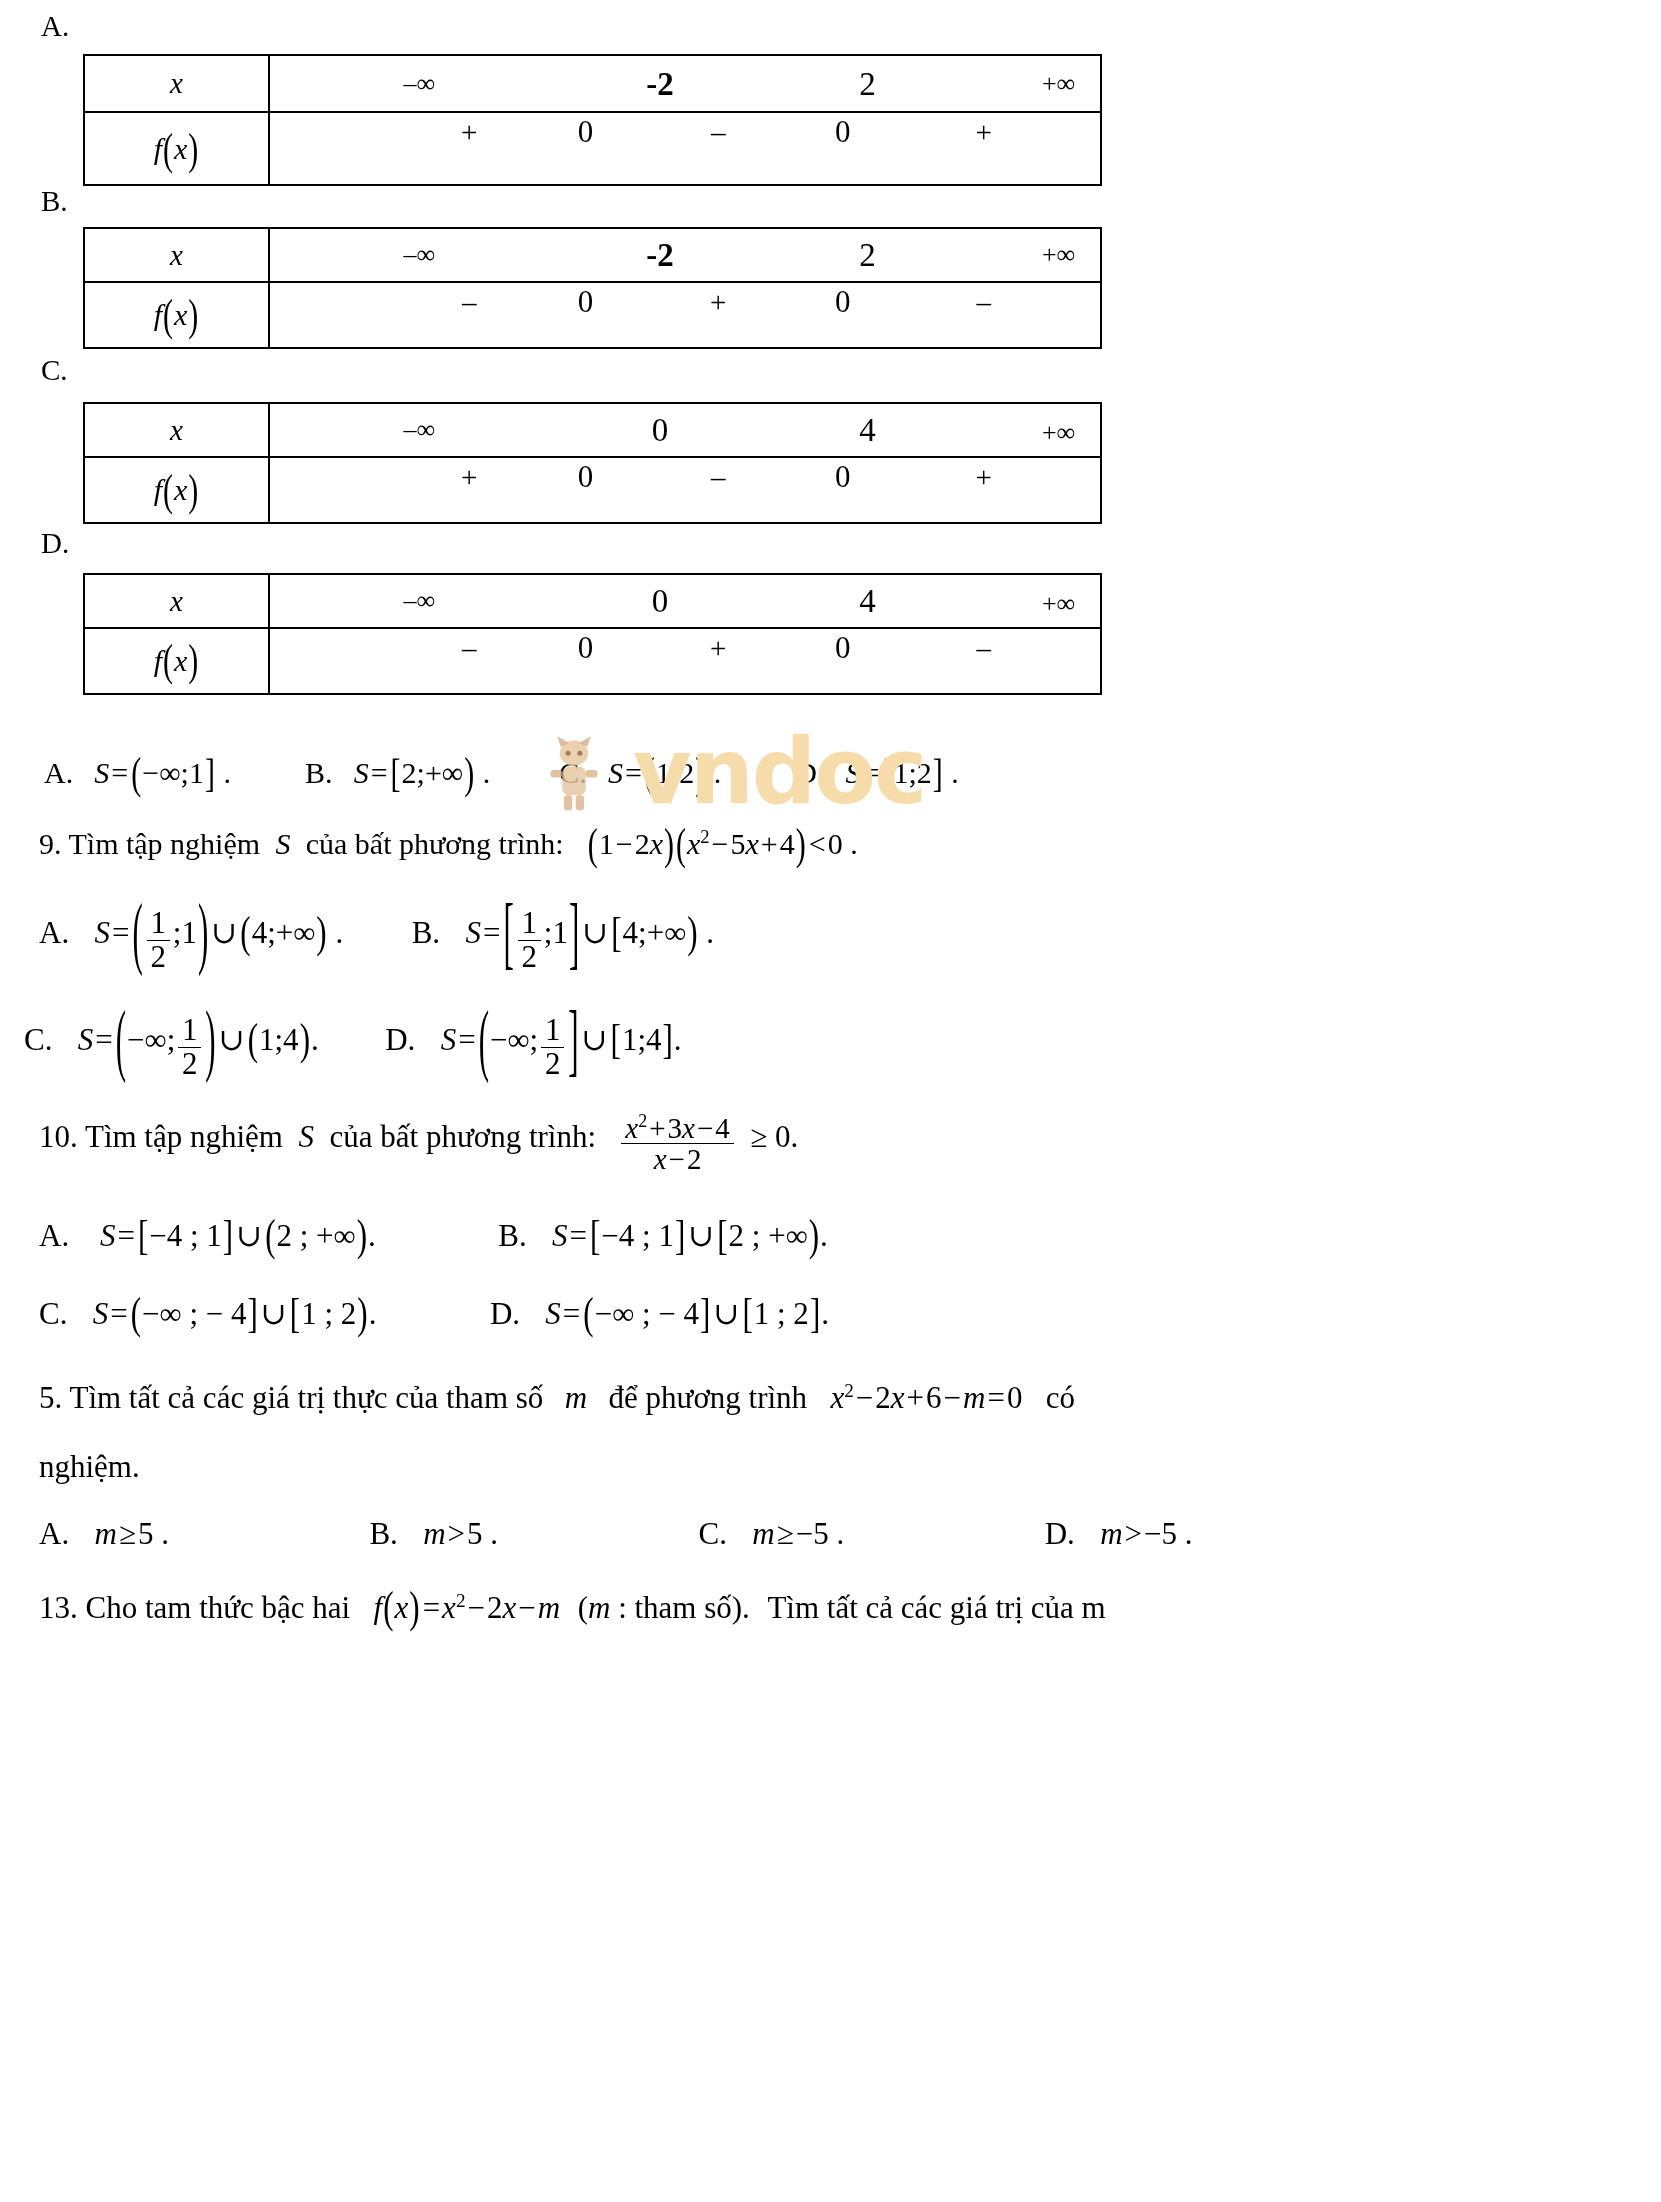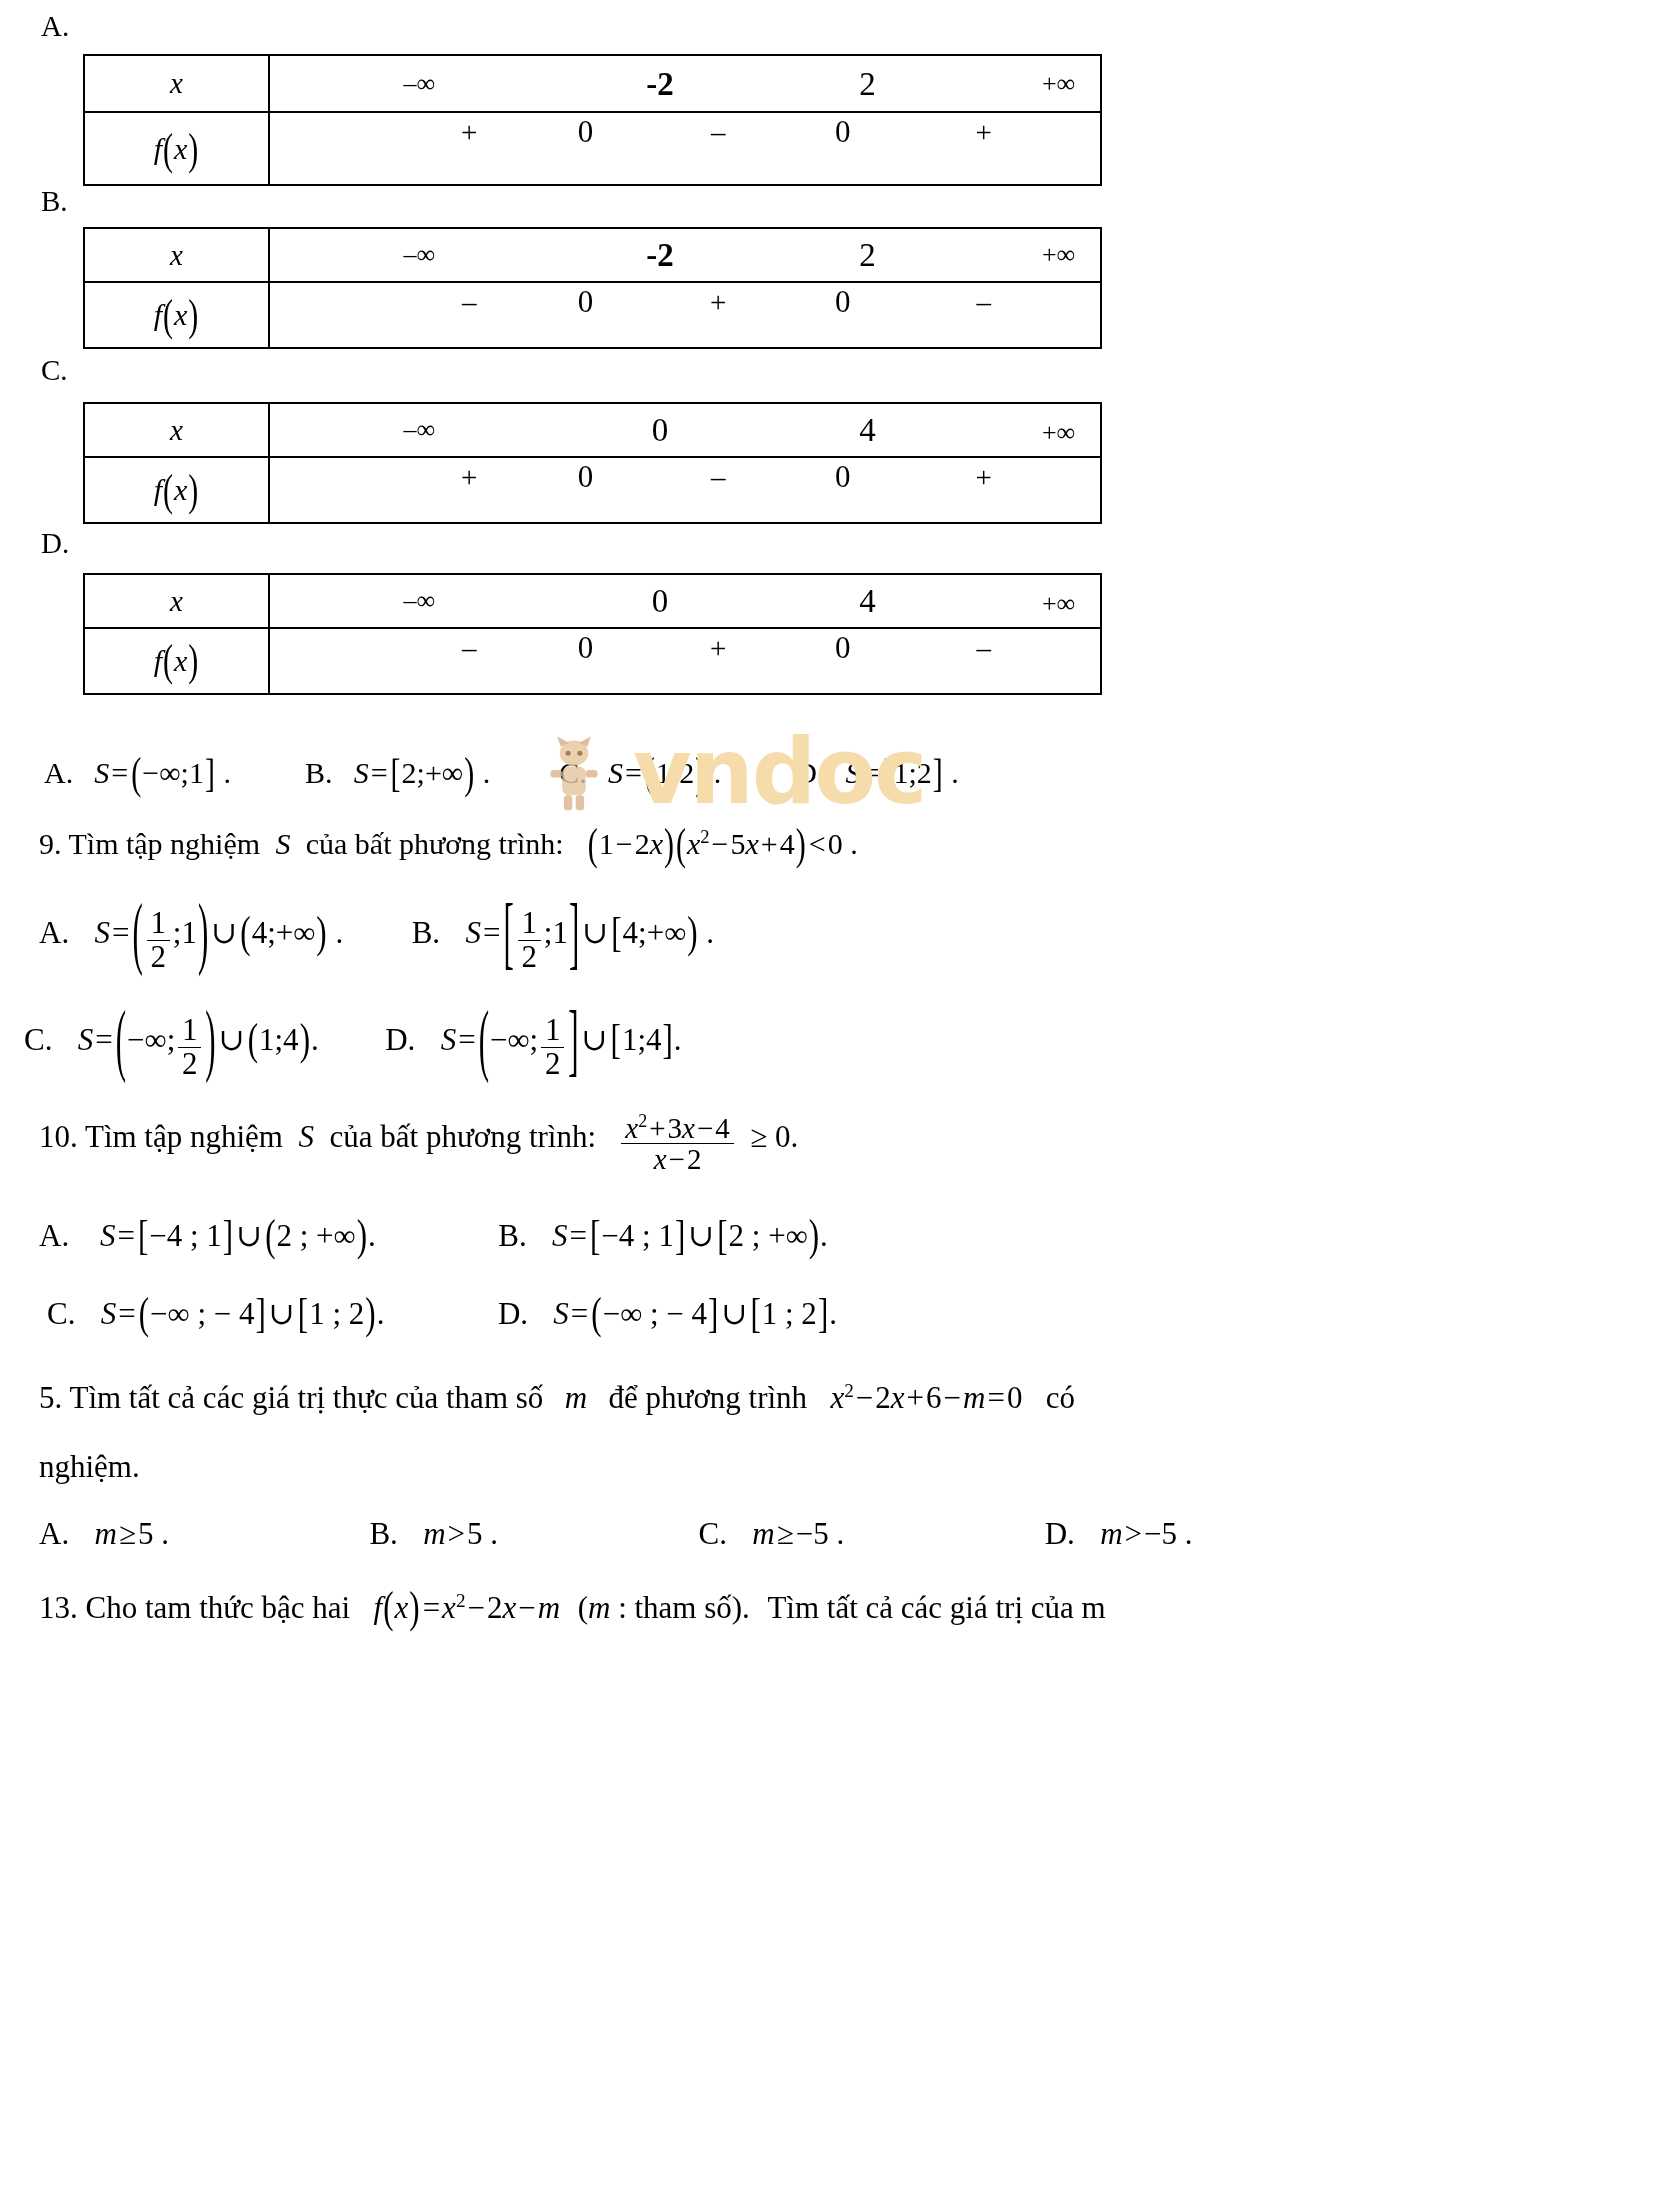--- a/index.html
+++ b/index.html
@@ -330,21 +330,21 @@
       <span class="optlet">A.</span>
       <span style="margin-left:23px;"><span class="mi">S</span><span class="op">=</span><span class="bl">[</span><span class="mn">−4 ; 1</span><span class="br">]</span><span class="op">∪</span><span class="pl">(</span><span class="mn">2 ; +∞</span><span class="pr">)</span>.</span>
     </span>
     <span style="display:inline-block; width:107px;"></span>
     <span>
       <span class="optlet">B.</span>
       <span style="margin-left:17.6px;"><span class="mi">S</span><span class="op">=</span><span class="bl">[</span><span class="mn">−4 ; 1</span><span class="br">]</span><span class="op">∪</span><span class="bl">[</span><span class="mn">2 ; +∞</span><span class="pr">)</span>.</span>
     </span>
   </div>
 
-  <div class="qline qbig" style="left:39px; top:1297px;margin-left:8px;">
+  <div class="qline qbig" style="left:39px; top:1297px;">
     <span>
       <span class="optlet">C.</span>
       <span style="margin-left:17.6px;"><span class="mi">S</span><span class="op">=</span><span class="pl">(</span><span class="mn">−∞ ; − 4</span><span class="br">]</span><span class="op">∪</span><span class="bl">[</span><span class="mn">1 ; 2</span><span class="pr">)</span>.</span>
     </span>
     <span style="display:inline-block; width:98px;"></span>
     <span>
       <span class="optlet">D.</span>
       <span style="margin-left:17.6px;"><span class="mi">S</span><span class="op">=</span><span class="pl">(</span><span class="mn">−∞ ; − 4</span><span class="br">]</span><span class="op">∪</span><span class="bl">[</span><span class="mn">1 ; 2</span><span class="br">]</span>.</span>
     </span>
   </div>

